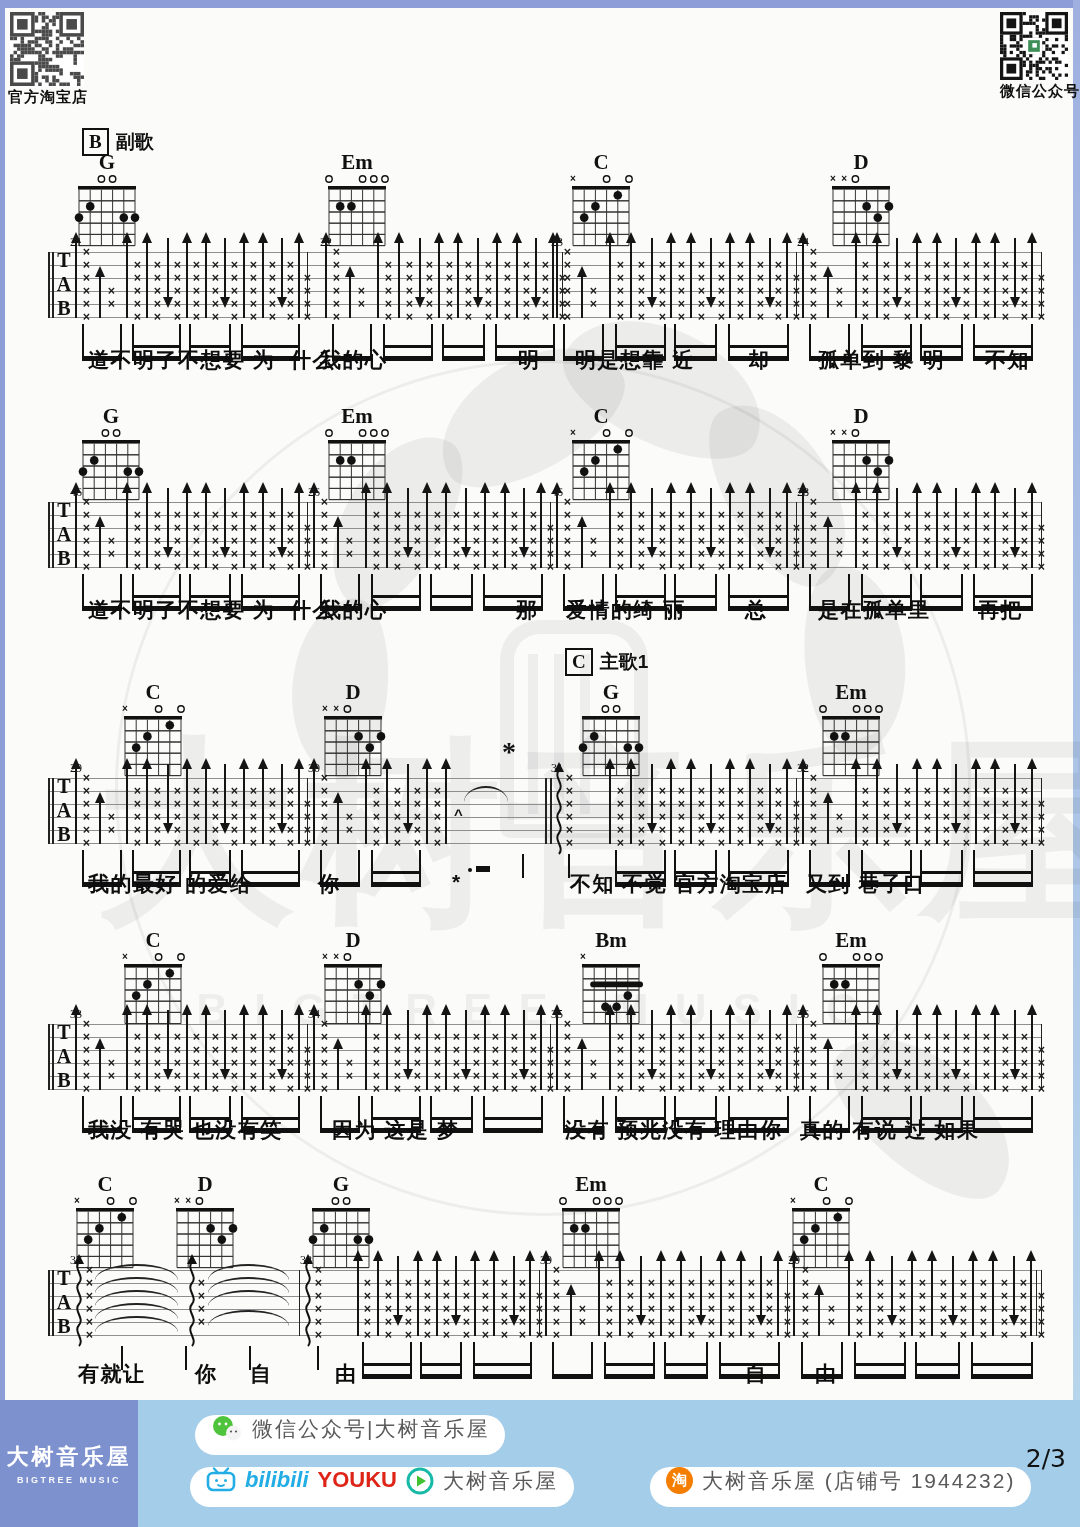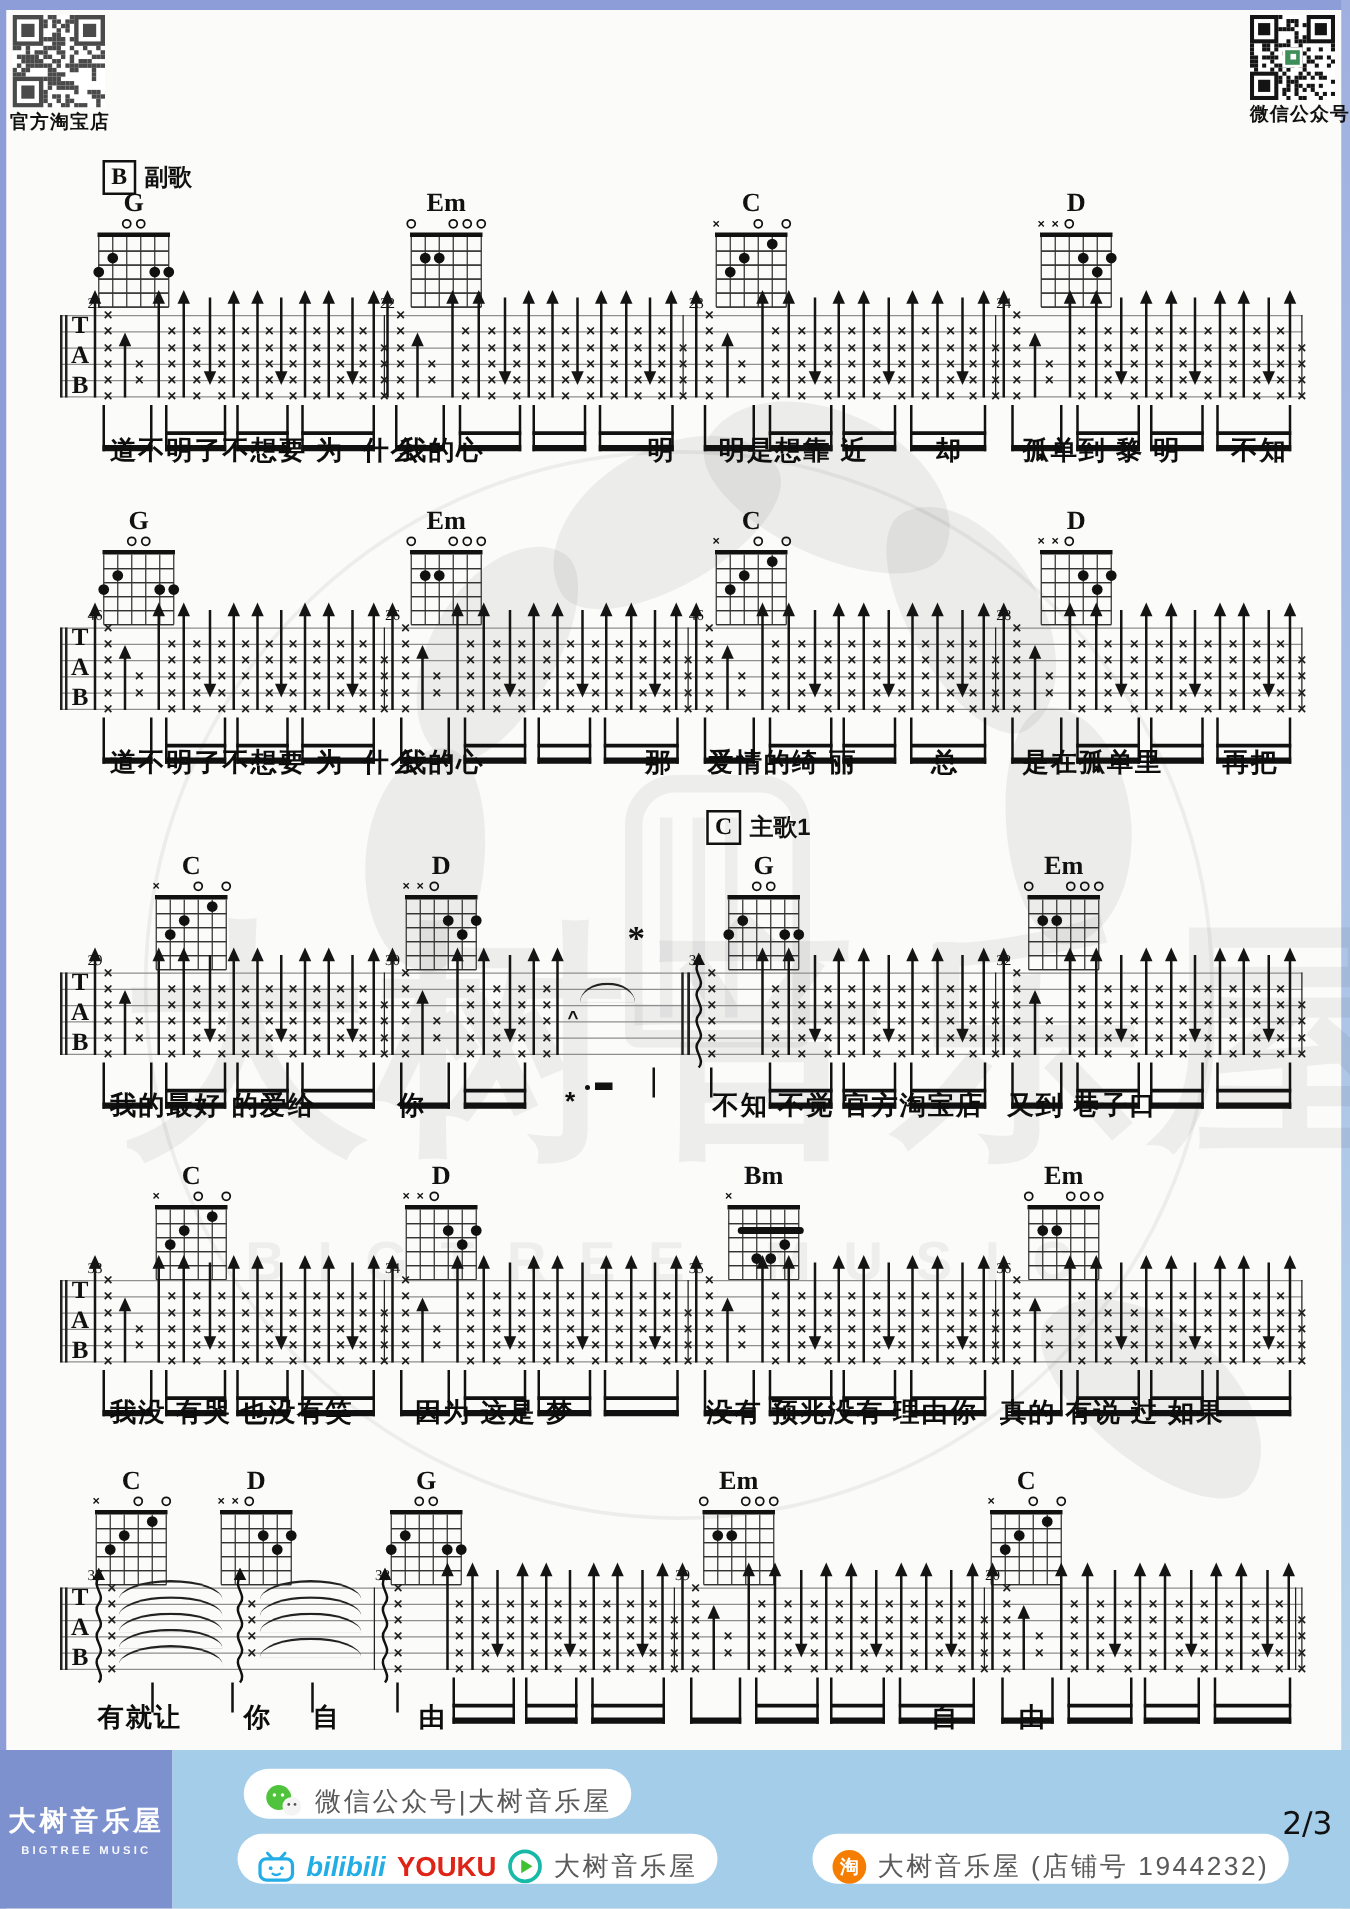--- a/index.html
+++ b/index.html
@@ -56,21 +56,21 @@
   .wavy{position:absolute;}
   .lyrics{position:absolute;left:0;width:1080px;height:30px;}
   .lyr{position:absolute;font-size:21px;font-weight:700;color:#0d0d0d;white-space:pre;letter-spacing:1.5px;}
   
   .footer{position:absolute;left:0;right:0;top:1400px;bottom:0;display:flex;}
   .f-left{width:138px;background:#7e91cf;color:#fff;display:flex;flex-direction:column;justify-content:center;
           align-items:center;gap:3px;}
   .f-brand{font-size:22px;font-weight:bold;letter-spacing:3px;}
   .f-sub{font-size:9px;letter-spacing:2.5px;font-weight:bold;opacity:.95;}
   .f-right{flex:1;background:#a3cde9;position:relative;}
-  .pill{position:absolute;height:40px;background:#fff;border-radius:22px;display:flex;align-items:flex-end;
+  .pill{position:absolute;height:40px;background:#fff;border-radius:22px;display:flex;align-items:flex-start;
         gap:9px;padding:0 16px;box-sizing:border-box;}
   .pill .ptxt{font-size:21px;color:#5a5a5a;letter-spacing:2px;font-weight:500;white-space:nowrap;}
   .bili-word{font-size:22px;font-weight:bold;font-style:italic;color:#23ade5;letter-spacing:0;}
   .youku-word{font-size:22px;font-weight:bold;color:#de2417;letter-spacing:0;}
   .pagenum{position:absolute;right:14px;top:44px;font-size:25px;color:#111;font-family:"DejaVu Sans",sans-serif;}
   .tao-ic{width:27px;height:27px;border-radius:50%;background:#f57d00;color:#fff;font-size:15px;font-weight:bold;
           display:flex;align-items:center;justify-content:center;flex:none;}
 </style>
 </head>
 <body>
@@ -593,21 +593,21 @@
             <div class="beam" style="left: 62px; width: 45px;">
               <i></i>
             </div>
             <div class="beam" style="left: 119px; width: 38px;">
               <i></i>
             </div>
             <div class="beam" style="left: 171px; width: 55px;">
               <i></i>
             </div>
           </div>
-          <div class="measure" style="left: 256px; width: 243px;">
+          <div class="measure" style="left: 272px; width: 243px;">
             <div class="mnum">22</div>
             <div class="barline" style="right: 0px;"></div>
             <div class="ar" style="left: 0px; top: -20px; height: 86px;">
               <div>
                 <i class="hup"></i>
                 <i class="stem" style="top:9px;bottom:0"></i>
               </div>
             </div>
             <div class="xcol" style="left: 10px; top: -6px;">×<br>×<br>×<br>×<br>×<br>×</div>
             <div class="ar" style="left: 24px; top: 14px; height: 52px;">

